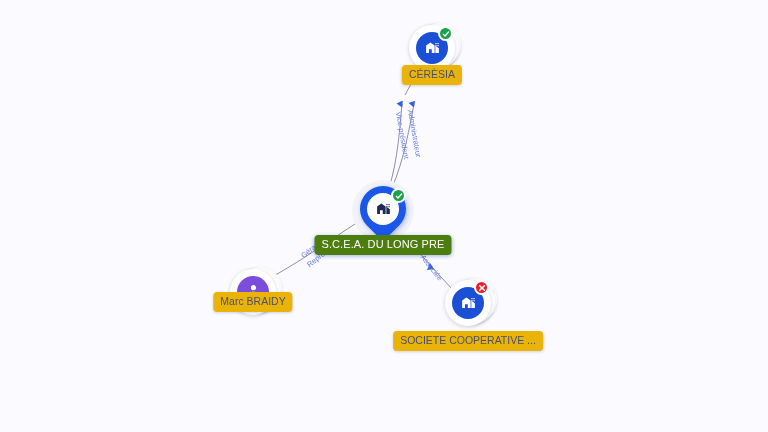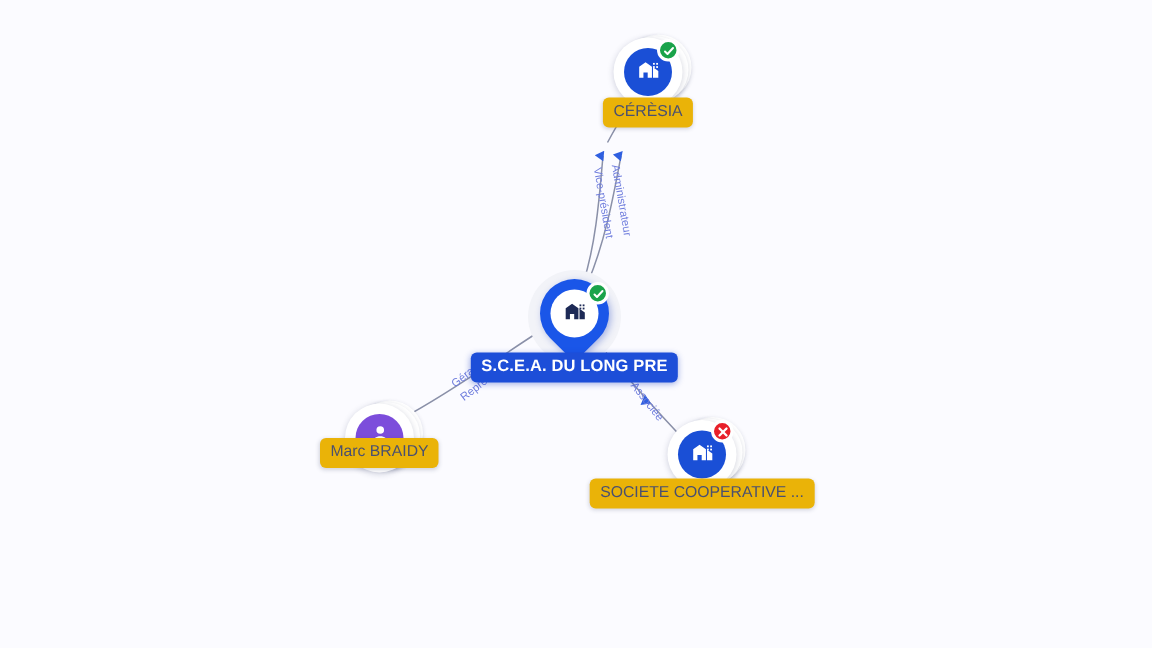--- a/index.html
+++ b/index.html
@@ -127,23 +127,23 @@
     white-space: nowrap;
     background: #eab308;
     color: #4a5070;
     font-size: 10.5px;
     line-height: 1;
     padding: 4px 7px 5px 7px;
     border-radius: 4px;
     box-shadow: 0 1px 3px rgba(40,50,90,0.20);
   }
   .node-label.focus {
-    background: #1d4ed8;
+    background: #4d7c0f;
     color: #ffffff;
-    font-weight: bold;
+    font-weight: normal;
     font-size: 11px;
     letter-spacing: 0.1px;
     box-shadow: 0 1px 4px rgba(25,60,190,0.40);
   }
 
   
   .edge-label {
     position: absolute;
     white-space: nowrap;
     color: #6f7ddd;
@@ -269,16 +269,16 @@
           </svg>
         </span>
       </div>
     </div>
     <div class="badge badge-bad" style="left:6px; top:-23px;">
       <svg width="8" height="8" viewBox="0 0 24 24" fill="none" stroke="#ffffff" stroke-width="4.5" stroke-linecap="round">
         <line x1="5" y1="5" x2="19" y2="19"></line>
         <line x1="19" y1="5" x2="5" y2="19"></line>
       </svg>
     </div>
-    <div class="node-label" style="left:0px; top:16px;">SOCIETE COOPERATIVE ...</div>
+    <div class="node-label" style="left:0px; top:28px;">SOCIETE COOPERATIVE ...</div>
   </div>
 
 </div>
 
 </body></html>

